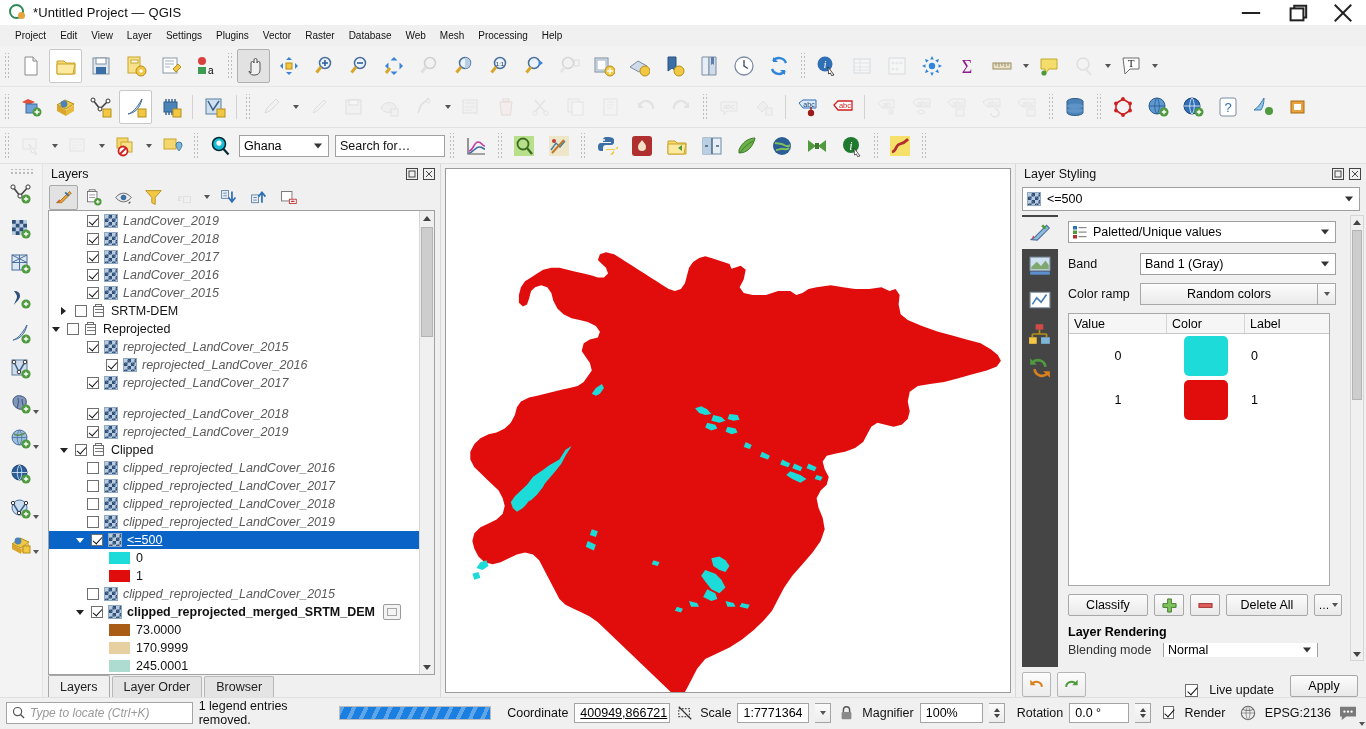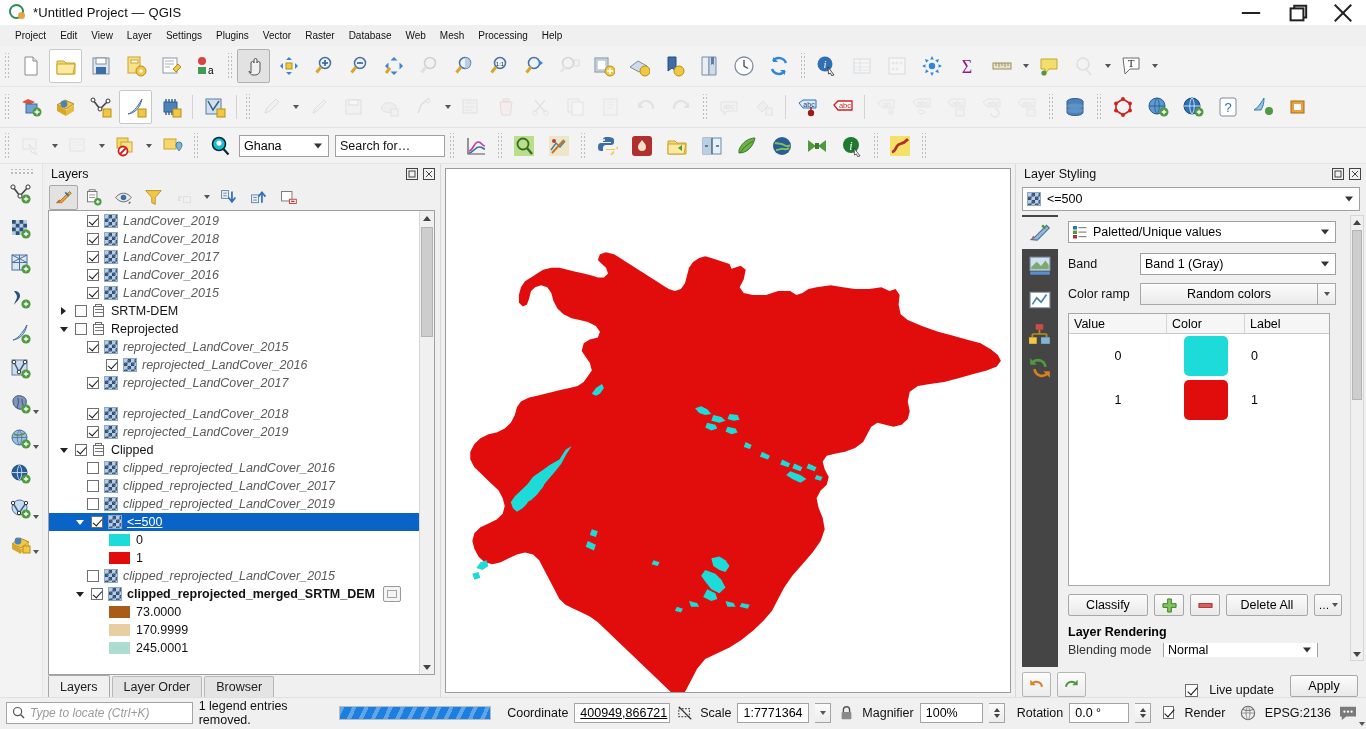--- a/index.html
+++ b/index.html
@@ -1042,21 +1042,21 @@
             <div class="cbx" style="margin-left:5px;"></div>
             <div class="gicon">
                 <div class="top"></div>
                 <div class="box"></div>
                 <div class="bar"></div>
                 <div class="bar2"></div>
               </div>
             <span class="lbl plain">SRTM-DEM</span>
           </div>
 
-          <div class="row" style="padding-left:8px;">
+          <div class="row" style="">
             <div class="exp">
                 <div class="tri-d"></div>
               </div>
             <div class="cbx" style="margin-left:5px;"></div>
             <div class="gicon">
                 <div class="top"></div>
                 <div class="box"></div>
                 <div class="bar"></div>
                 <div class="bar2"></div>
               </div>
@@ -1105,20 +1105,25 @@
 
           <div class="row" style="padding-left:38px;">
             <div class="cbx"></div>
             <div class="ricon"></div>
             <span class="lbl">clipped_reprojected_LandCover_2016</span>
           </div>
           <div class="row" style="padding-left:38px;">
             <div class="cbx"></div>
             <div class="ricon"></div>
             <span class="lbl">clipped_reprojected_LandCover_2017</span>
+          </div>
+          <div class="row" style="padding-left:38px;">
+            <div class="cbx"></div>
+            <div class="ricon"></div>
+            <span class="lbl">clipped_reprojected_LandCover_2018</span>
           </div>
           <div class="row" style="padding-left:38px;">
             <div class="cbx"></div>
             <div class="ricon"></div>
             <span class="lbl">clipped_reprojected_LandCover_2019</span>
           </div>
 
           <div class="row sel" style="padding-left:24px;">
             <div class="exp">
                 <div class="tri-d"></div>

